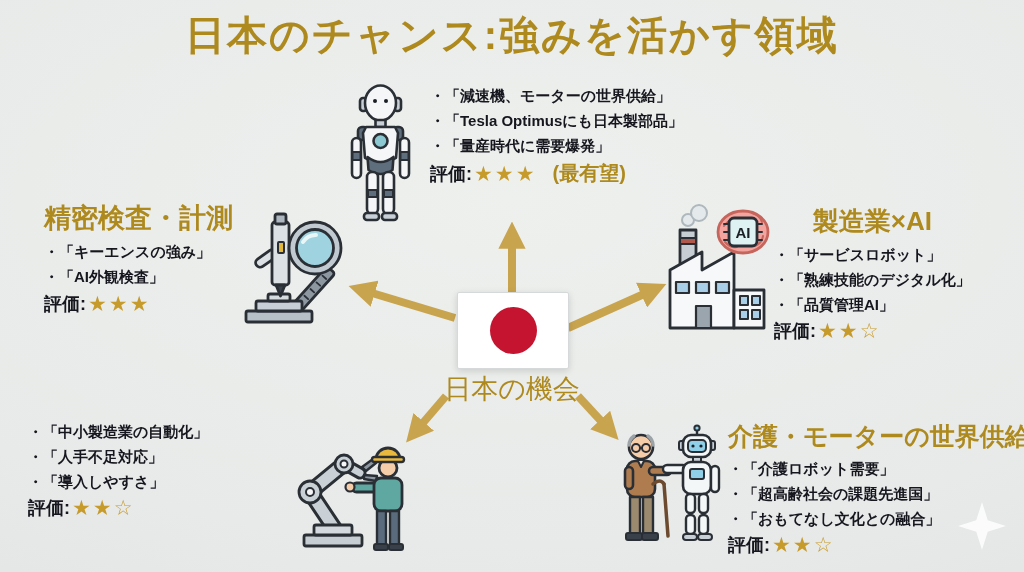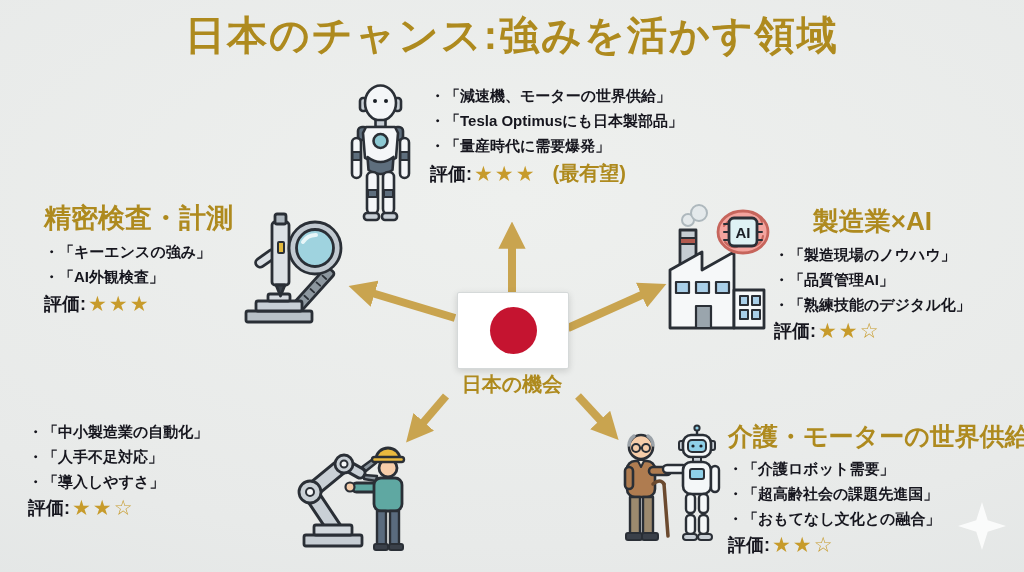--- a/index.html
+++ b/index.html
@@ -39,21 +39,21 @@
 
   .flag{
     position:absolute;left:457px;top:292px;width:110px;height:75px;z-index:4;
     background:#FFFFFF;border:1px solid #D5D9D9;border-radius:2px;
     box-shadow:0 2px 7px rgba(0,0,0,0.14);
     display:flex;align-items:center;justify-content:center;
   }
   .flag-circle{width:47px;height:47px;border-radius:50%;background:#C51430;}
   .center-label{
     position:absolute;left:412px;top:371px;width:200px;z-index:4;text-align:center;
-    font-size:20px;font-weight:700;color:#AE8A1E;white-space:nowrap;
+    font-size:27px;font-weight:400;color:#AE8A1E;white-space:nowrap;
   }
   .sparkle{
     position:absolute;left:958px;top:502px;width:48px;height:48px;z-index:2;
     background:rgba(255,255,255,0.8);
     clip-path:polygon(50% 0,62% 38%,100% 50%,62% 62%,50% 100%,38% 62%,0 50%,38% 38%);
   }
   svg text{font-family:"Liberation Sans","DejaVu Sans",sans-serif;}
 </style>
 </head>
 <body>
@@ -165,23 +165,23 @@
       <rect x="94" y="106" width="8" height="9" fill="#A9CFE8" stroke-width="2"></rect>
       <ellipse cx="85" cy="28" rx="25" ry="21" fill="#F3A49E" stroke="#C6655C"></ellipse>
       <path d="M66,22 q6,-8 13,-6 M94,9 q8,2 10,9 M67,38 q5,6 12,5 M97,42 q7,-3 8,-10" stroke="#C6655C" stroke-width="2" fill="none"></path>
       <rect x="71" y="14" width="28" height="28" rx="5" fill="#DEF2F4"></rect>
       <path d="M71,20 h-5 M71,28 h-5 M71,36 h-5 M99,20 h5 M99,28 h5 M99,36 h5" stroke-width="2"></path>
       <text x="85" y="34" text-anchor="middle" font-size="15" font-weight="bold" fill="#1A1F26" stroke="none">AI</text>
     </g>
   </svg>
   <div class="section sec-mfg">
     <div class="sec-title t26">製造業×AI</div>
-    <div class="bullet">・「製造現場のノウハウ」</div>
+    <div class="bullet">・「サービスロボット」</div>
+    <div class="bullet">・「熟練技能のデジタル化」</div>
     <div class="bullet">・「品質管理AI」</div>
-    <div class="bullet">・「熟練技能のデジタル化」</div>
     <div class="rating">
       <span class="rating-label">評価:</span>
       <span class="stars">★★☆</span>
     </div>
   </div>
 
   <div class="section sec-cobot">
     <div class="bullet">・「中小製造業の自動化」</div>
     <div class="bullet">・「人手不足対応」</div>
     <div class="bullet">・「導入しやすさ」</div>

